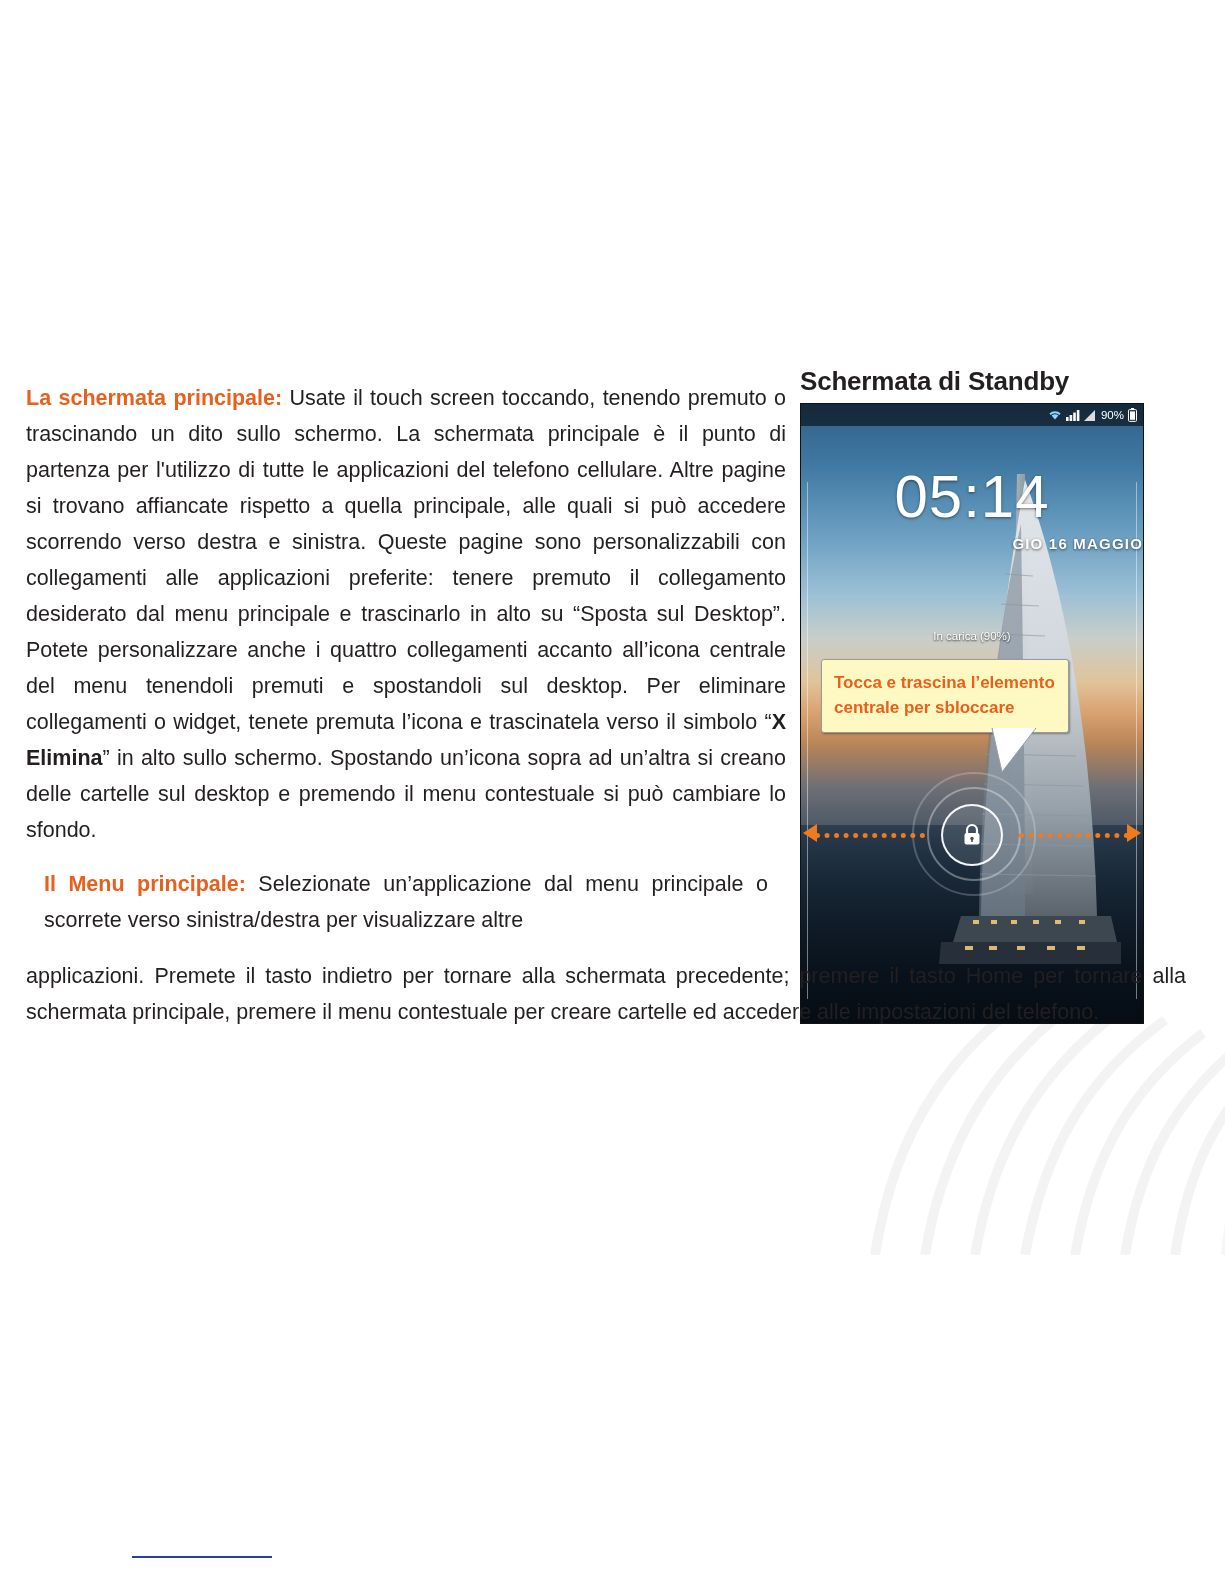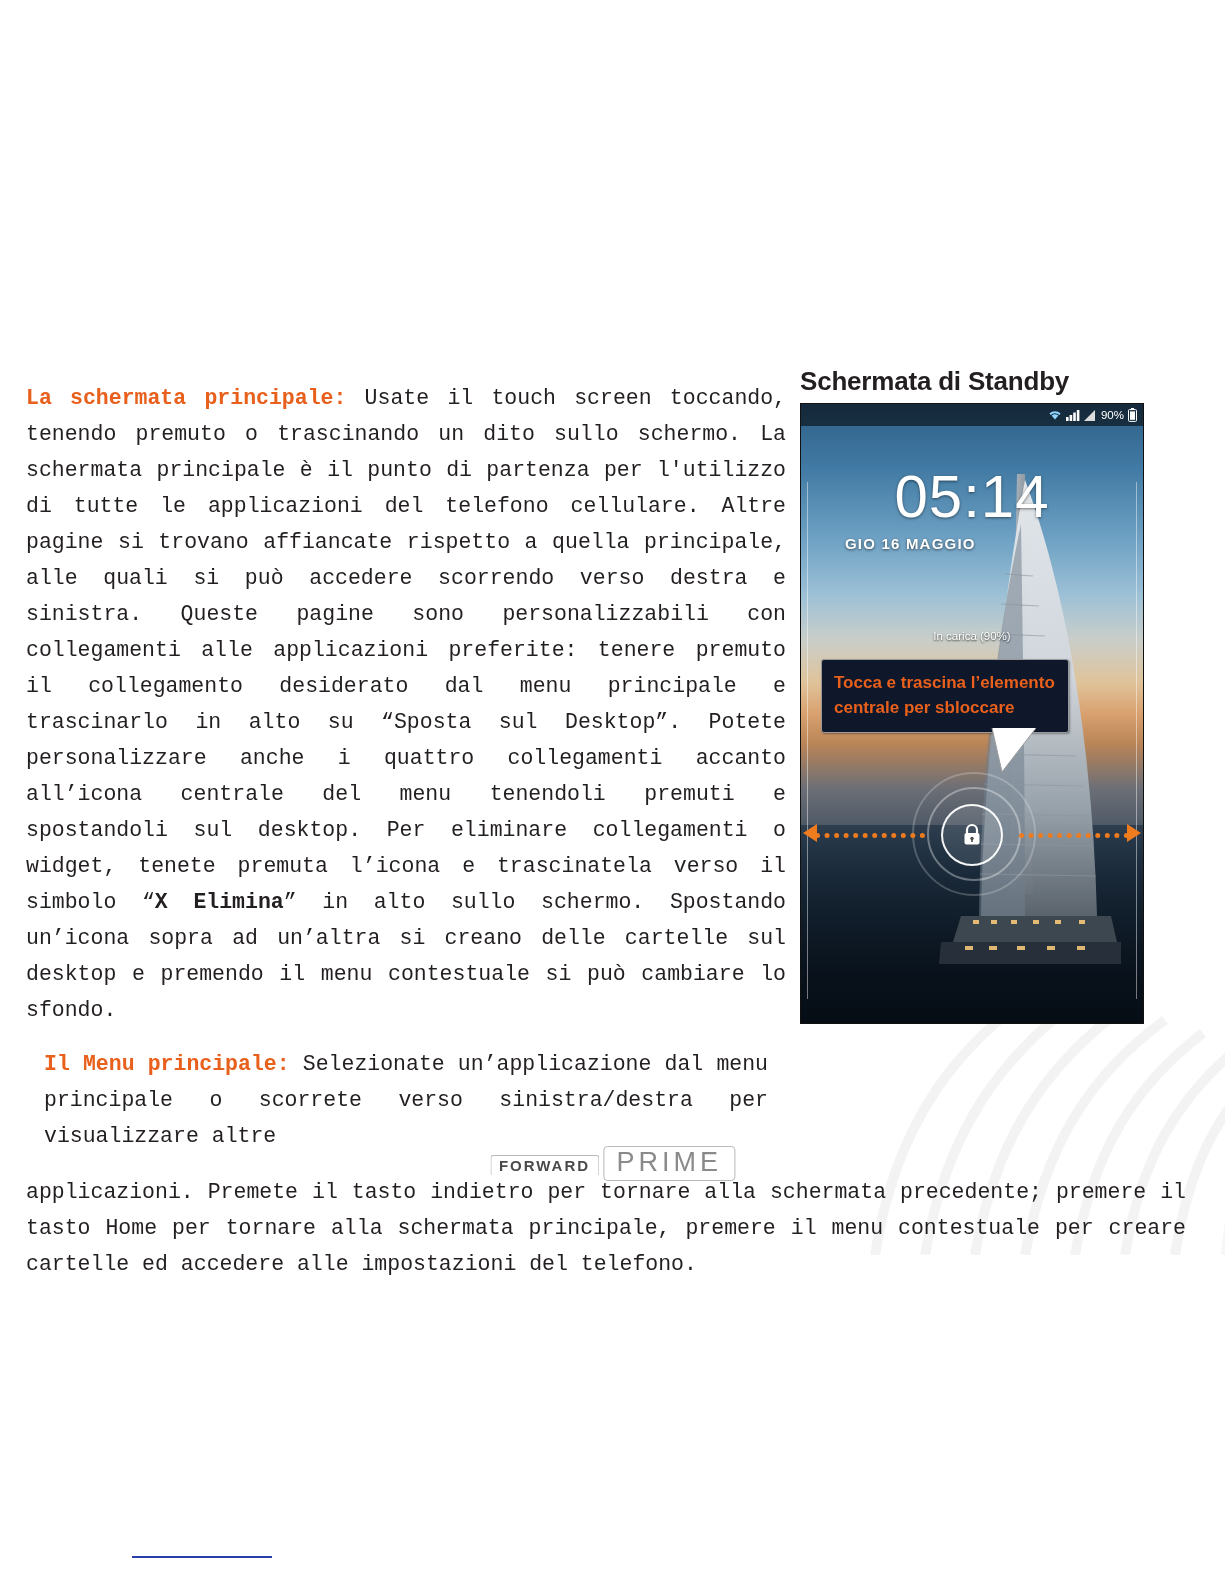--- a/index.html
+++ b/index.html
@@ -38,21 +38,21 @@
 
   
   .content {
     position: absolute;
     left: 26px;
     top: 380px;
     width: 1160px;
   }
 
   .body-text {
-    font-family: Liberation Mono, monospace;
+    font-family: Liberation Sans, sans-serif;
     font-size: 21.5px;
     line-height: 36px;
     color: #231f20;
     text-align: justify;
     text-justify: inter-word;
   }
 
   .col-left {
     width: 760px;
     float: left;
@@ -168,27 +168,26 @@
     font-family: "Liberation Sans", sans-serif;
     font-size: 60px;
     font-weight: 300;
     letter-spacing: 1px;
     text-shadow: 0 1px 3px rgba(0,0,0,0.5);
   }
   .date {
     position: absolute;
     left: 0; right: 0;
     top: 131px;
-    text-align: left;
+    text-align: right;
     color: #ffffff;
     font-size: 15px;
     font-weight: bold;
     letter-spacing: 1.2px;
     text-shadow: 0 1px 3px rgba(0,0,0,0.6);
-    margin-left: 44px;
   }
   .charging {
     position: absolute;
     left: 0; right: 0;
     top: 226px;
     text-align: center;
     color: #ffffff;
     font-size: 11.5px;
     text-shadow: 0 1px 2px rgba(0,0,0,0.8);
   }
@@ -241,21 +240,21 @@
   }
   .ah-left  { left: 2px;  border-right: 14px solid #ef7b1f; }
   .ah-right { right: 2px; border-left: 14px solid #ef7b1f; }
 
   
   .callout {
     position: absolute;
     left: 20px;
     top: 255px;
     width: 248px;
-    background: #0f172a;
+    background: #fef9c3;
     border: 1px solid #9a9a9a;
     border-radius: 3px;
     padding: 10px 12px 12px 12px;
     box-sizing: border-box;
     box-shadow: 1px 1px 2px rgba(0,0,0,0.35);
   }
   .callout-text {
     color: #e8601c;
     font-weight: bold;
     font-size: 17px;
@@ -489,22 +488,16 @@
       <p style="margin:18px;">
         <span class="lead">Il Menu principale:</span><span> Selezionate un’applicazione dal menu principale o scorrete verso sinistra/destra per visualizzare altre</span>
       </p>
     </div>
 
     <div class="full-width-par body-text">
       <span>applicazioni. Premete il tasto indietro per tornare alla schermata precedente; premere il tasto Home per tornare alla schermata principale, premere il menu contestuale per creare cartelle ed accedere alle impostazioni del telefono.</span>
     </div>
   </div>
 
-  <div class="footer">
-    <div class="logo">
-      <div class="logo-forward">FORWARD</div>
-      <div class="logo-prime">PRIME</div>
-    </div>
-  </div>
 
   <div class="bottom-link"></div>
 
 </div>
 
 </body></html>

